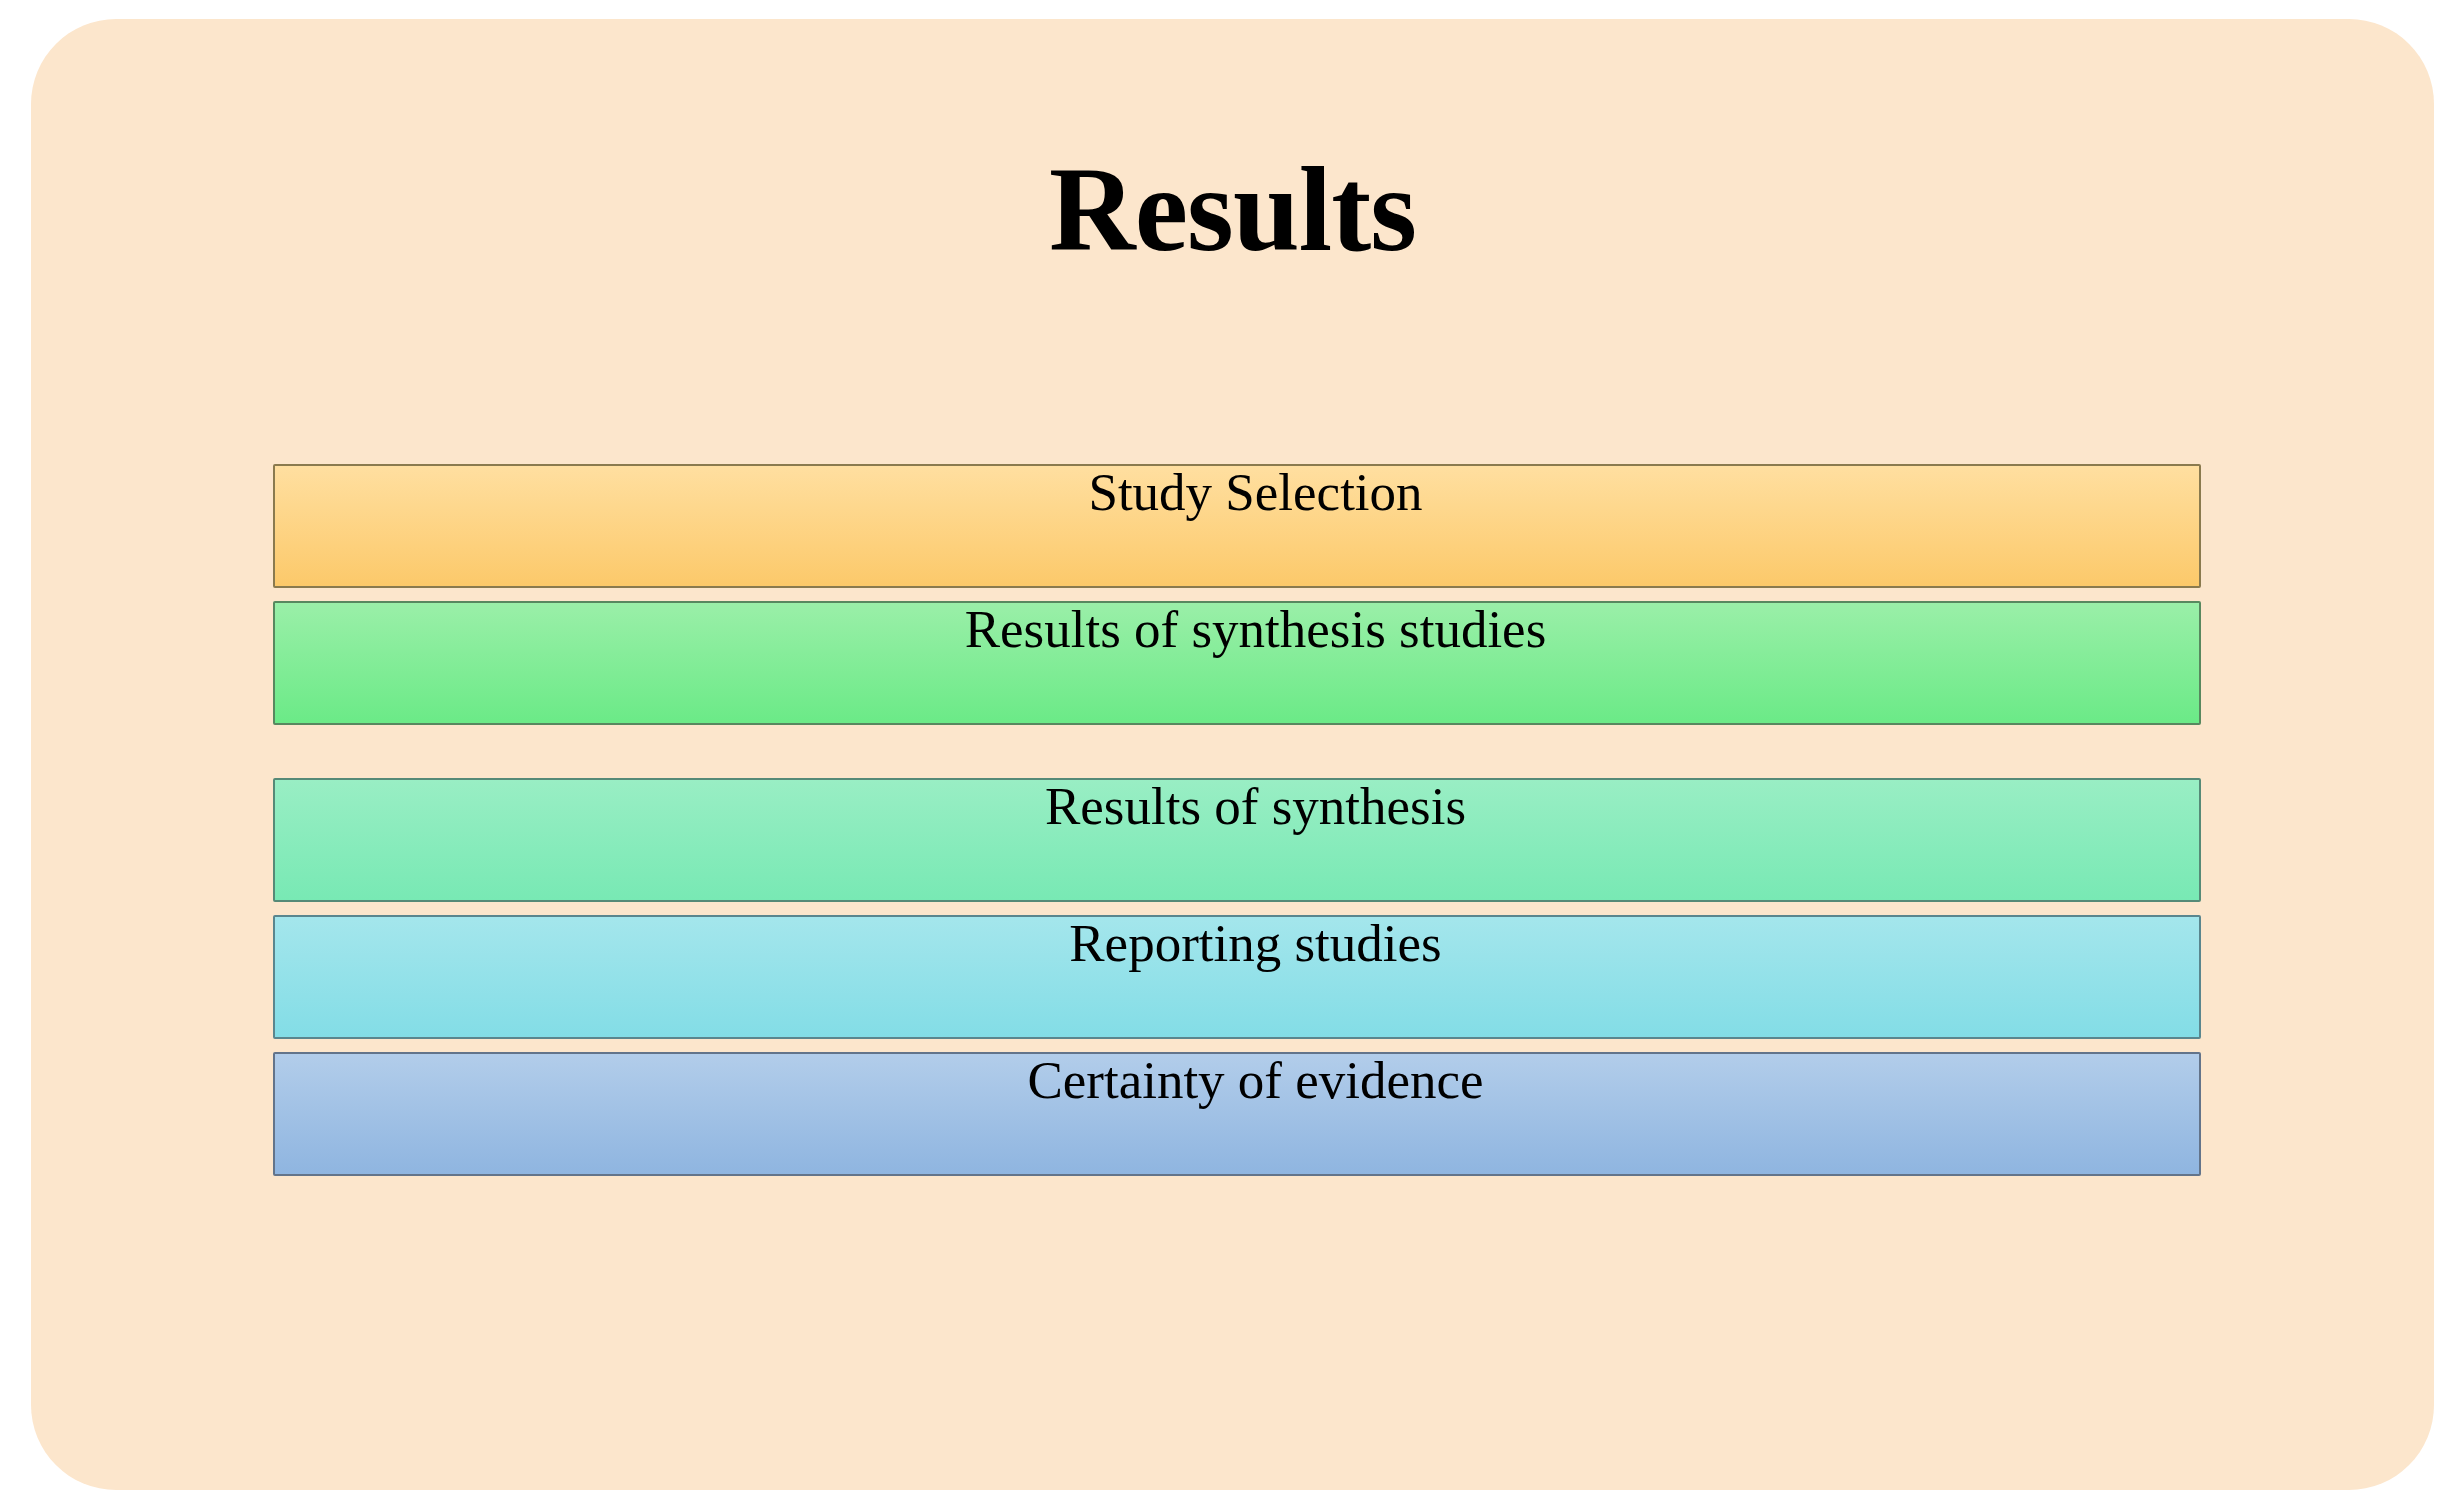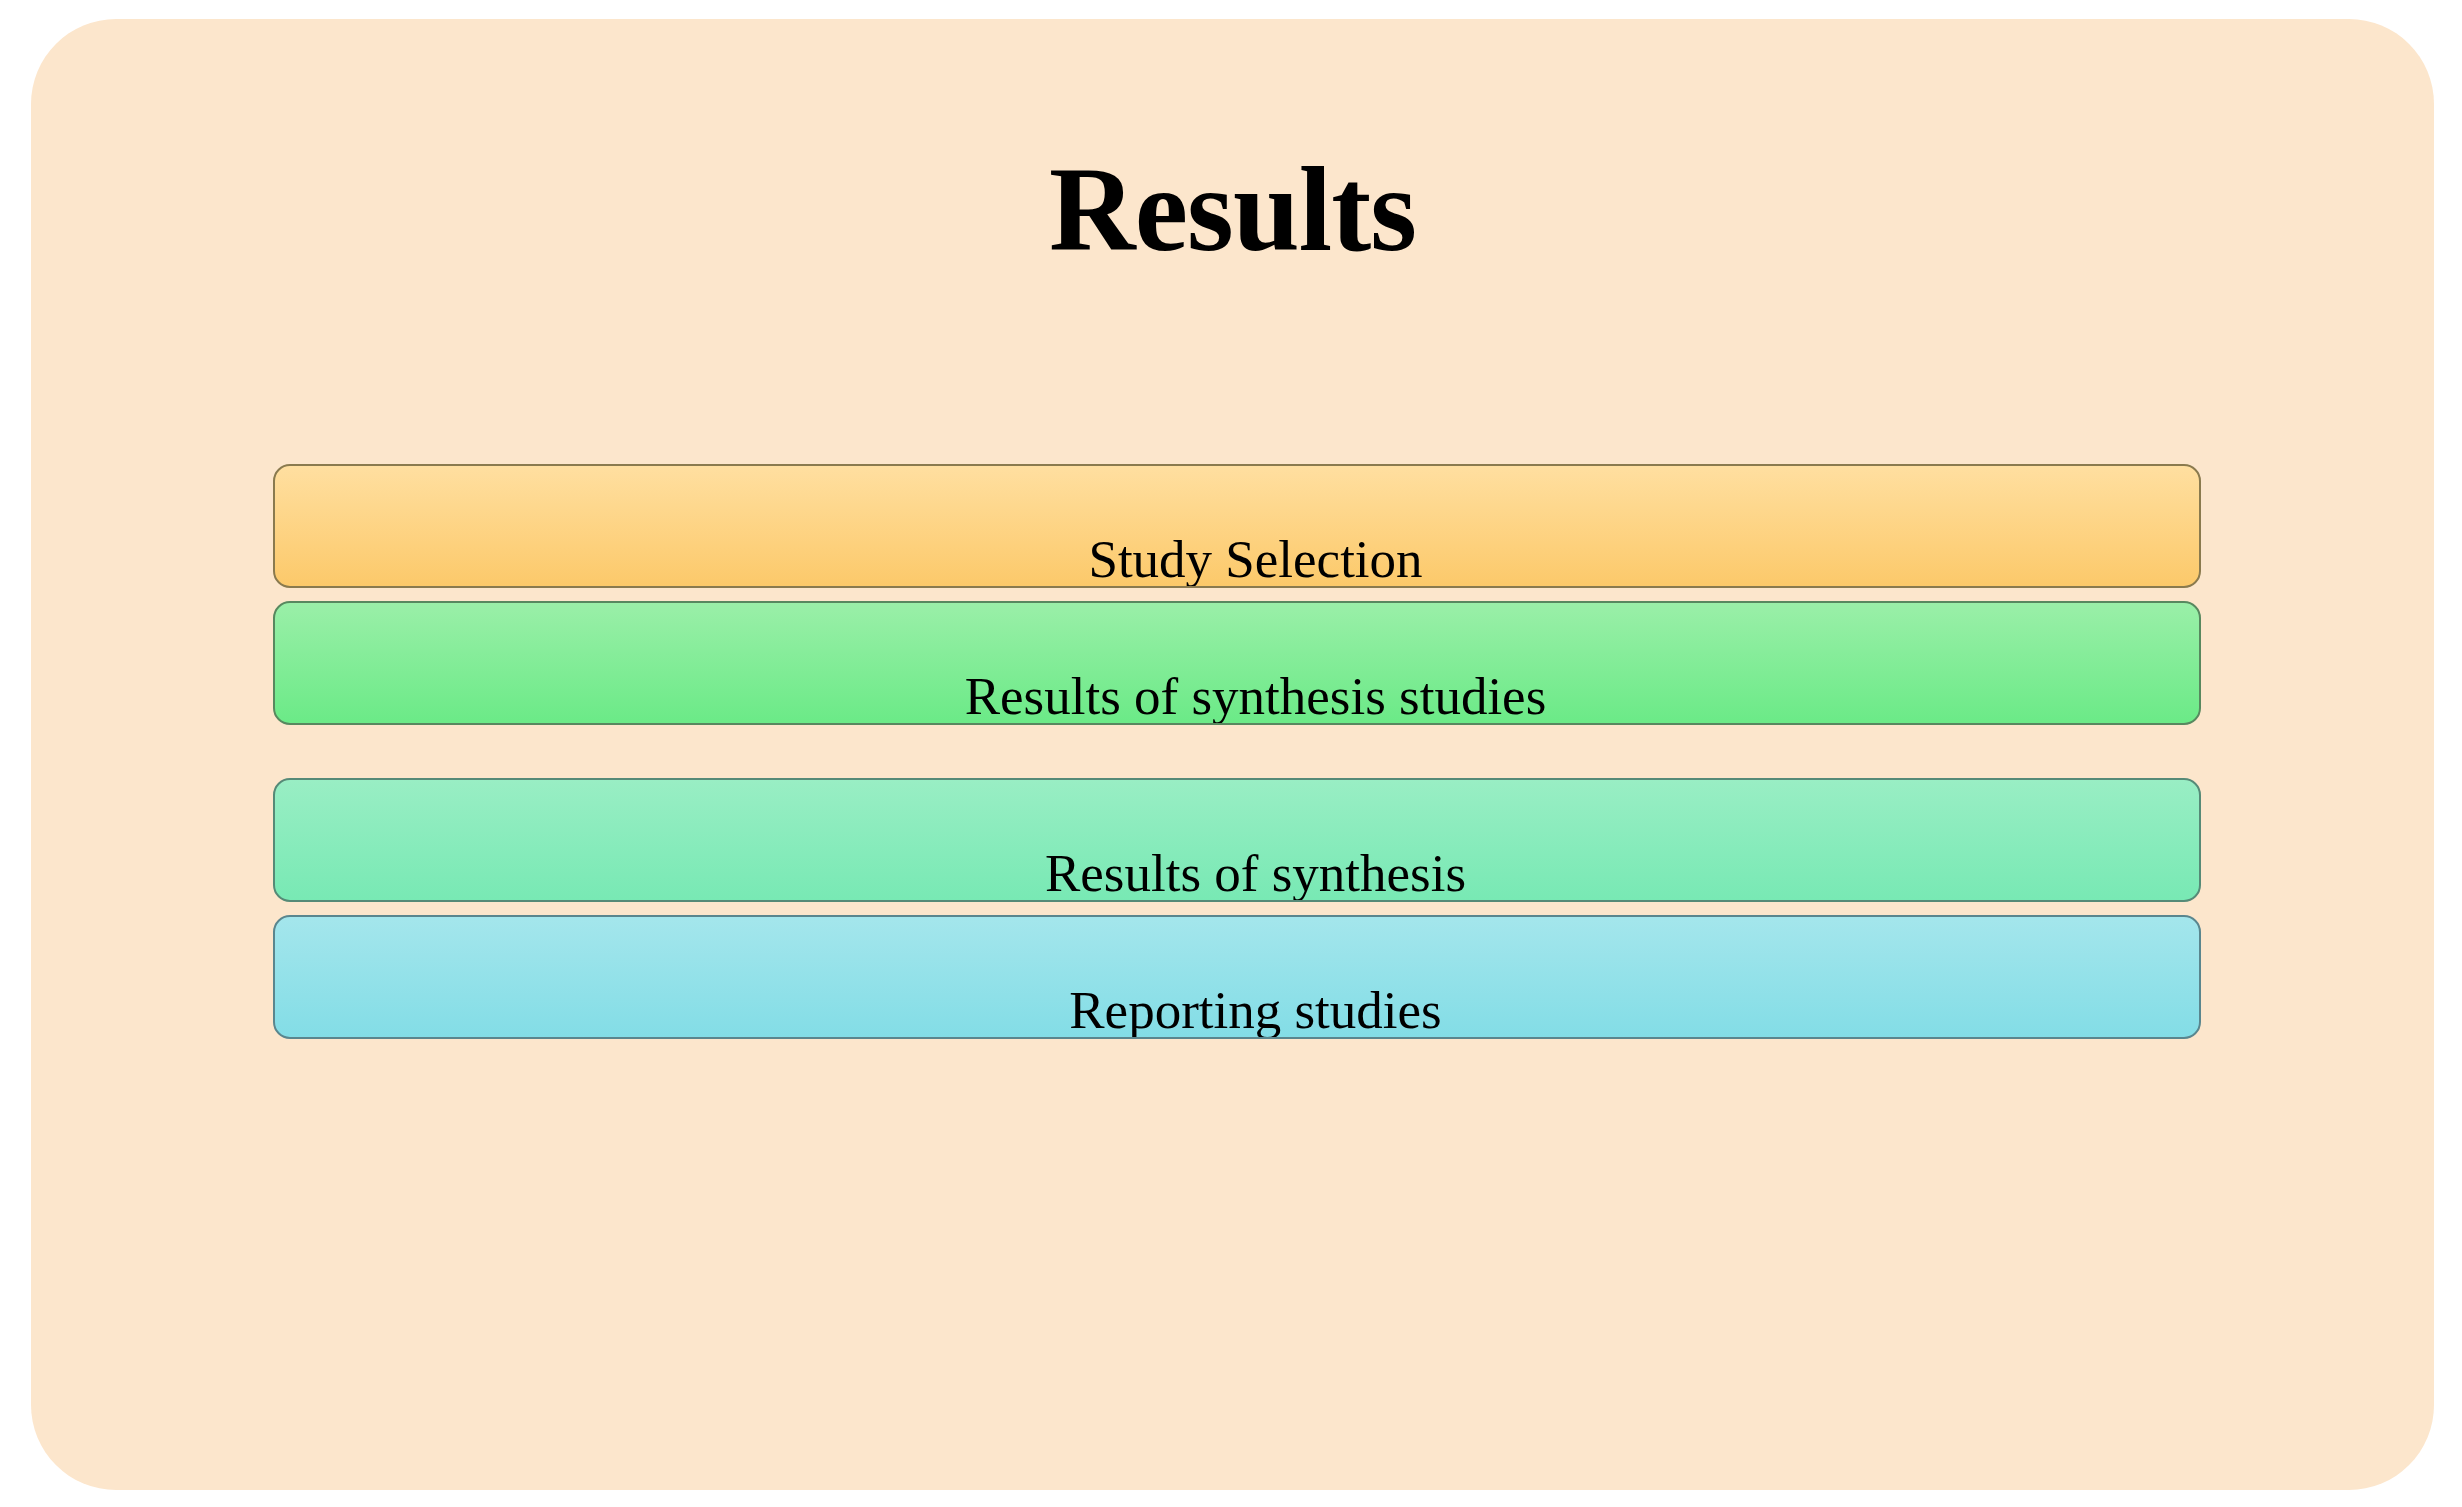--- a/index.html
+++ b/index.html
@@ -55,24 +55,24 @@
     display: flex;
     flex-direction: column;
     gap: 13px;
   }
 
   .bar {
     position: relative;
     width: 100%;
     height: 124px;
     box-sizing: border-box;
-    border-radius: 17px;
+    border-radius: 2px;
     border: 2.6px solid #6f6a50;
     display: flex;
-    align-items: flex-end;
+    align-items: flex-start;
     justify-content: center;
     overflow: hidden;
     padding-left: 37px;
   }
 
   .bar-label {
     font-family: "Liberation Serif", "DejaVu Serif", serif;
     font-weight: normal;
     font-size: 53px;
     line-height: 1;
@@ -100,18 +100,21 @@
         </div>
         <div class="bar" style="background: linear-gradient(rgb(154, 239, 168) 0%, rgb(107, 234, 135) 100%); border-color: rgb(88, 136, 95);">
           <span class="bar-label" style="color: rgb(0, 0, 0);">Results of synthesis studies</span>
         </div>
         <div class="bar" style="background: linear-gradient(rgb(153, 238, 196) 0%, rgb(120, 233, 180) 100%); border-color: rgb(86, 138, 119); margin-top: 40px;">
           <span class="bar-label" style="color: rgb(0, 0, 0);">Results of synthesis</span>
         </div>
         <div class="bar" style="background: linear-gradient(rgb(164, 230, 236) 0%, rgb(131, 221, 230) 100%); border-color: rgb(90, 134, 142);">
           <span class="bar-label" style="color: rgb(0, 0, 0);">Reporting studies</span>
         </div>
+        <div class="bar" style="background: linear-gradient(rgb(178, 205, 234) 0%, rgb(143, 181, 224) 100%); border-color: rgb(99, 116, 138);">
+          <span class="bar-label" style="color: rgb(0, 0, 0);">Certainty of evidence</span>
+        </div>
       </div>
 
   </div>
 
 </div>
 
 
 </body></html>

